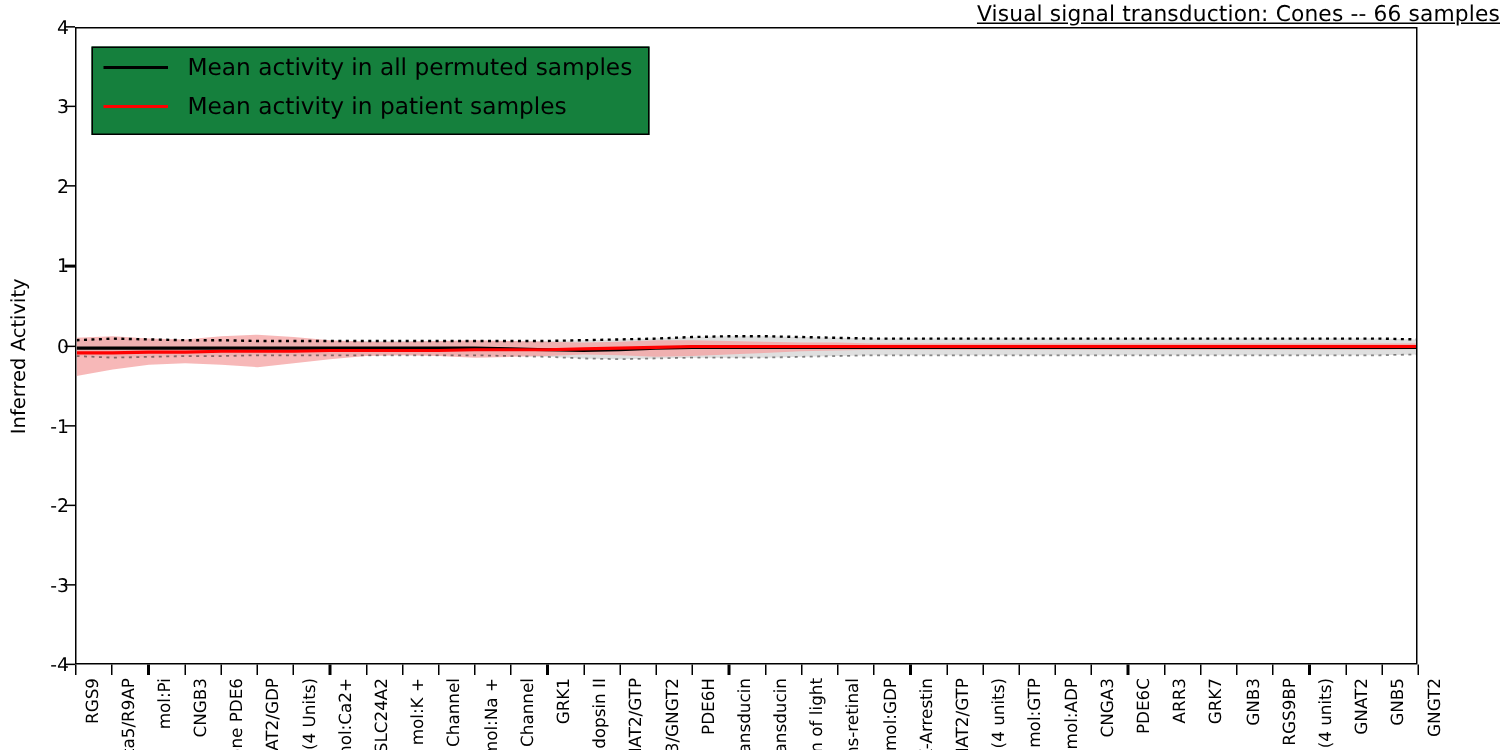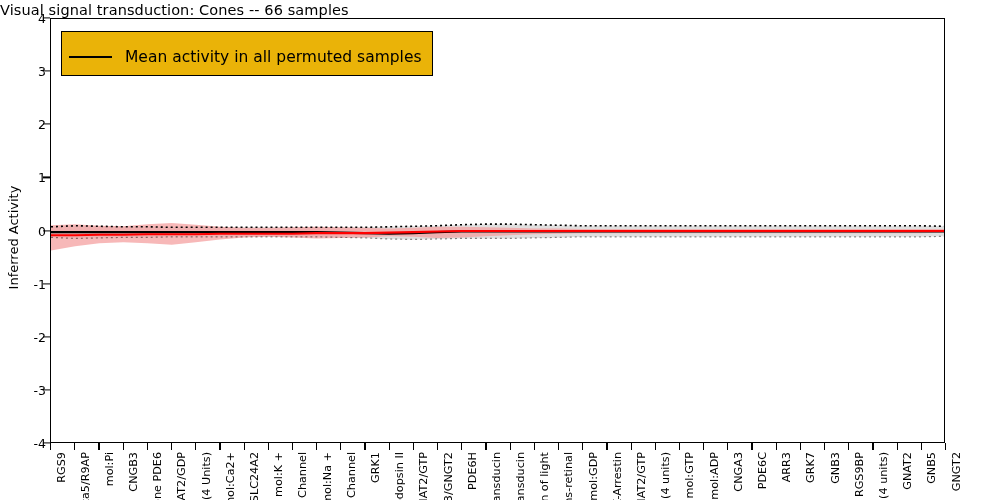--- a/index.html
+++ b/index.html
@@ -18,24 +18,25 @@
     width: 1000px;
     height: 500px;
     background: #ffffff;
   }
   
   #chart-title {
     position: absolute;
     left: 0;
     top: 2px;
     width: 1000px;
-    text-align: left;
+    text-align: right;
     font-size: 14.5px;
     color: #000000;
     letter-spacing: 0.1px;
+    text-decoration: underline;
   }
   
   #plot-area {
     position: absolute;
     left: 50px;
     top: 18px;
     width: 895px;
     height: 425px;
     border: 1.2px solid #000000;
     box-sizing: border-box;
@@ -104,22 +105,22 @@
     text-align: center;
     font-size: 13px;
     color: #000000;
   }
   
   #legend {
     position: absolute;
     left: 61px;
     top: 31px;
     border: 1.3px solid #000000;
-    background: #eab308;
-    padding: 12px 10px 5px 7px;
+    background: #15803d;
+    padding: 0 10px 5px 7px;
     box-sizing: border-box;
   }
   .legend-row {
     display: flex;
     align-items: center;
     height: 26px;
   }
   .legend-swatch {
     width: 43px;
     height: 2px;
@@ -251,15 +252,19 @@
       <div class="xtick-label" style="left: 925.311px;">GNB5</div>
       <div class="xtick-mark" style="left: 945px;"></div>
       <div class="xtick-label" style="left: 949.5px;">GNGT2</div>
     </div>
 
   <div id="legend">
       <div class="legend-row">
         <span class="legend-swatch" style="background: rgb(0, 0, 0);"></span>
         <span class="legend-text">Mean activity in all permuted samples</span>
       </div>
+      <div class="legend-row">
+        <span class="legend-swatch" style="background: rgb(255, 0, 0);"></span>
+        <span class="legend-text">Mean activity in patient samples</span>
+      </div>
     </div>
 
 </div>
 
 </body></html>

